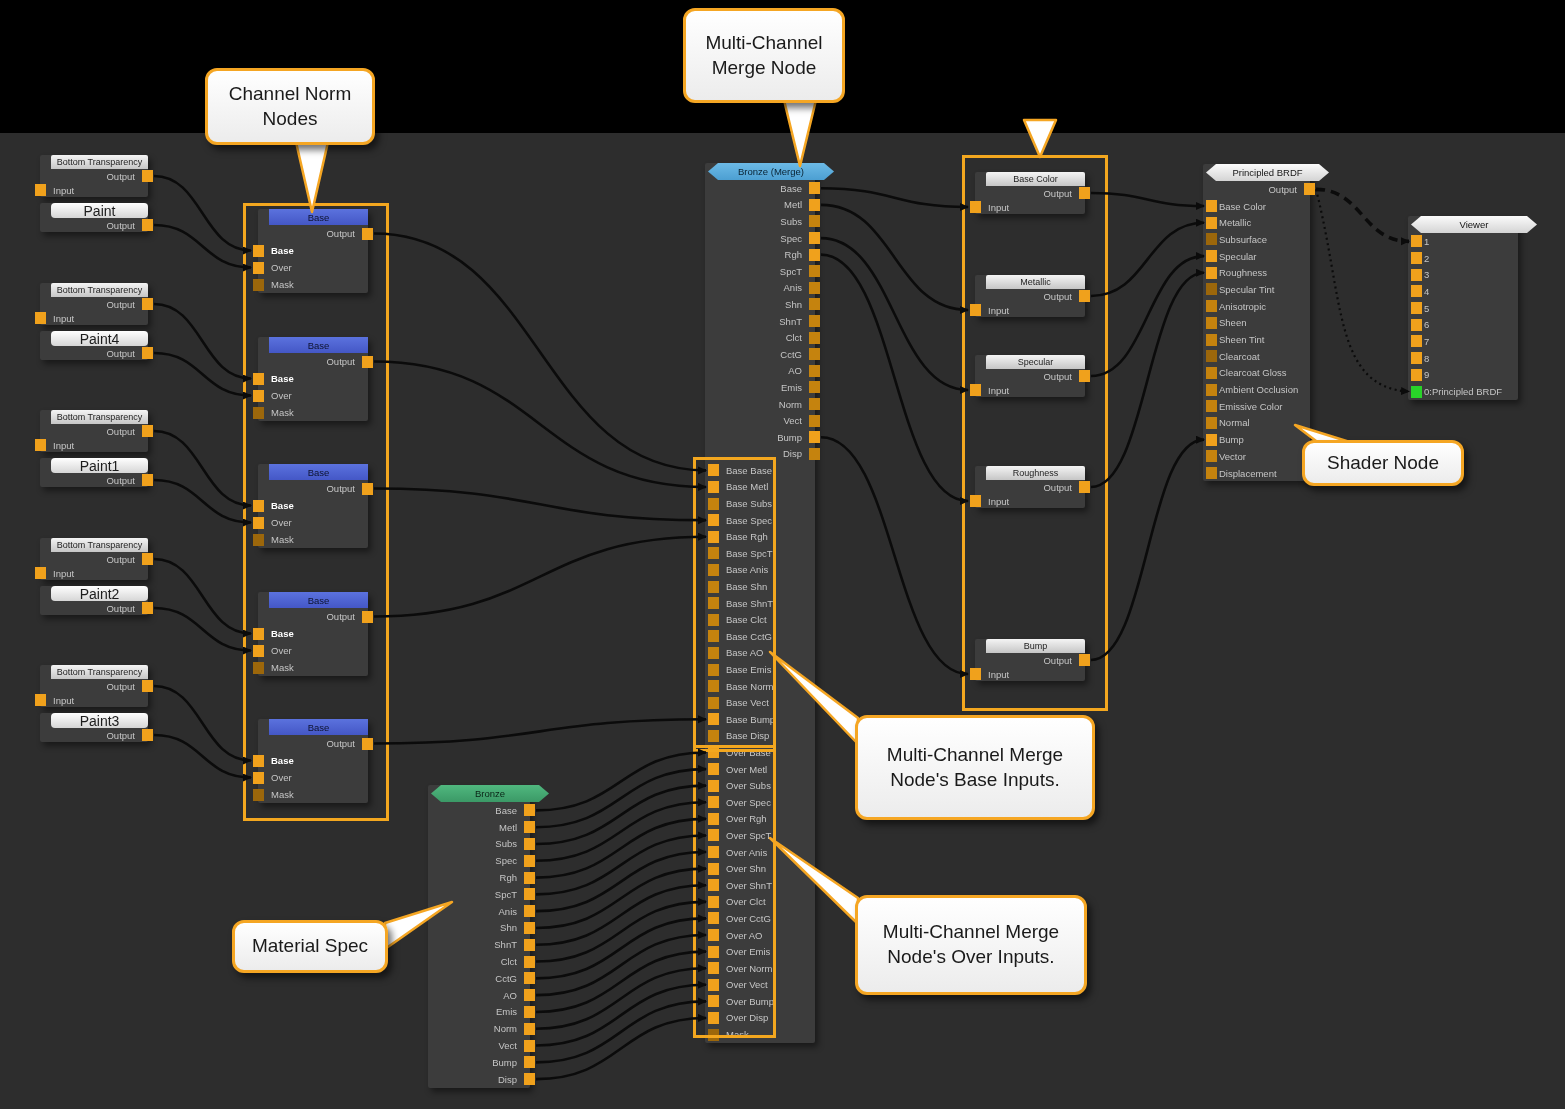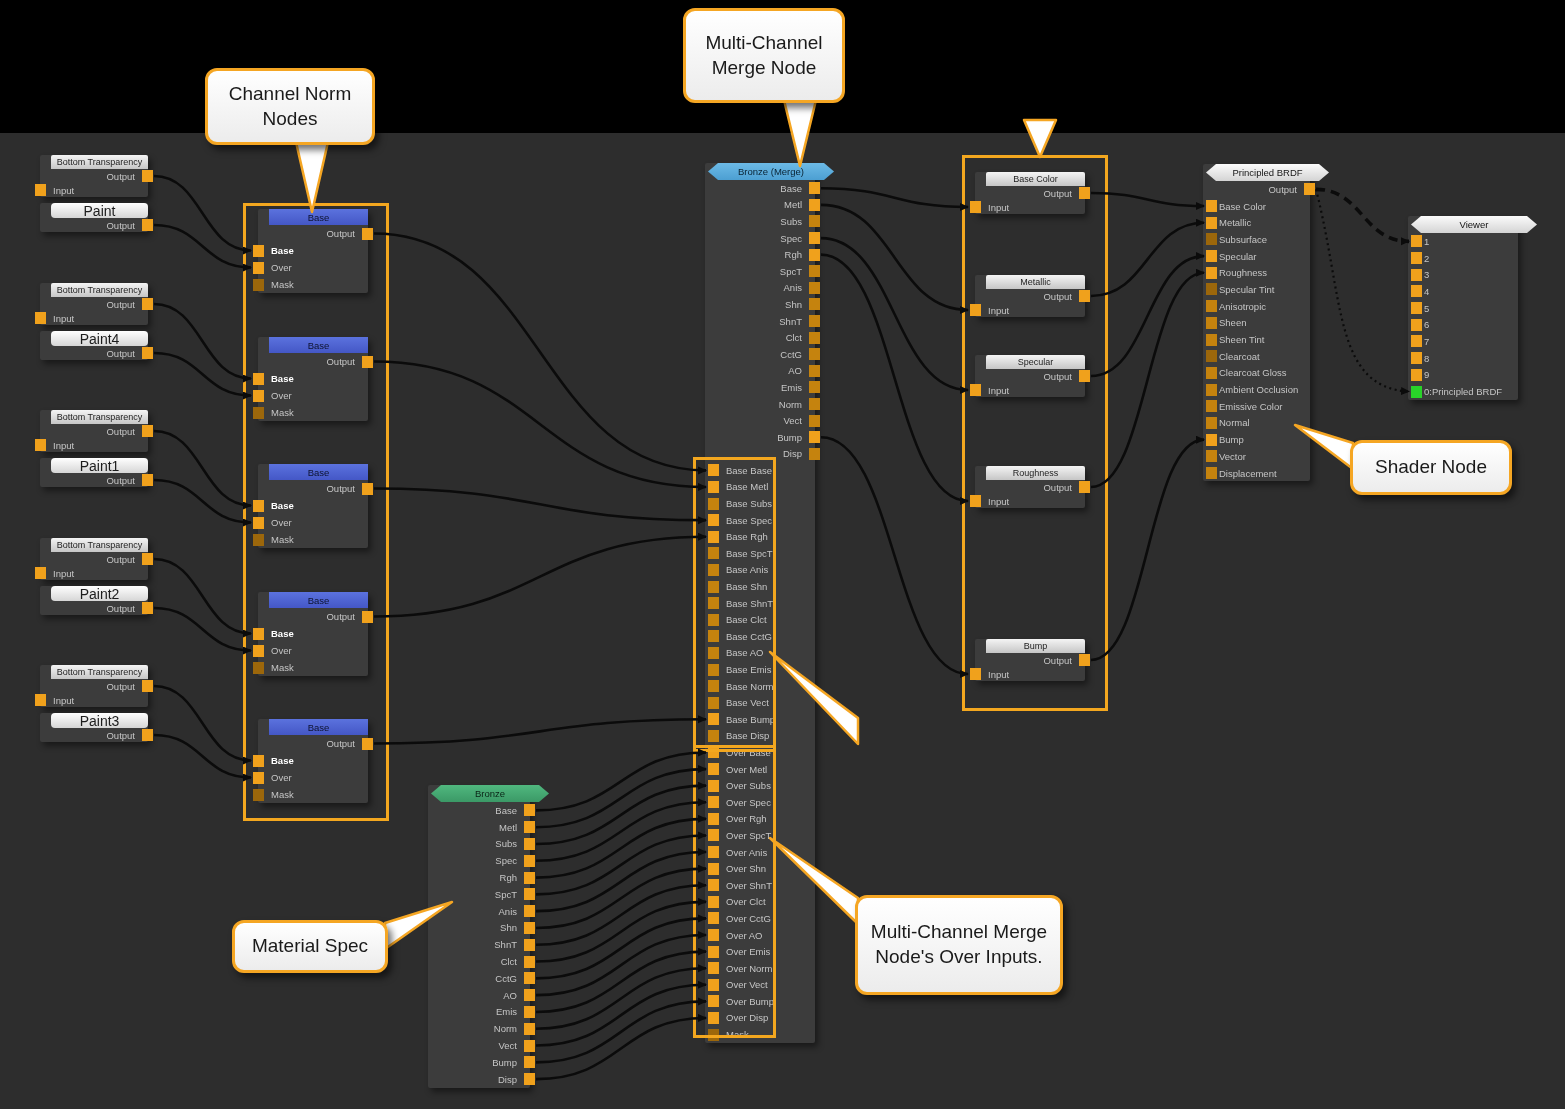--- a/index.html
+++ b/index.html
@@ -807,22 +807,25 @@
       <polygon points="858,718 858,744 770,652" class="tail"></polygon>
       <polygon points="858,898 858,924 770,838" class="tail"></polygon>
     </svg>
 
   <div class="callout" style="left:205px;top:68px;width:170px;height:77px">
       <span>Channel Norm Nodes</span>
     </div>
   <div class="callout" style="left:683px;top:8px;width:162px;height:95px">
       <span>Multi-Channel Merge Node</span>
     </div>
-  <div class="callout" style="left:1350px;top:440px;width:162px;height:55px">
+  <div class="callout" style="left:1302px;top:440px;width:162px;height:46px">
       <span>Shader Node</span>
     </div>
   <div class="callout" style="left:232px;top:920px;width:156px;height:53px">
       <span>Material Spec</span>
     </div>
-  <div class="callout" style="left:855px;top:895px;width:208px;height:100px">
+  <div class="callout" style="left:855px;top:715px;width:240px;height:105px">
+      <span>Multi-Channel Merge Node's Base Inputs.</span>
+    </div>
+  <div class="callout" style="left:855px;top:895px;width:232px;height:100px">
       <span>Multi-Channel Merge Node's Over Inputs.</span>
     </div>
 </div>
 
 </body></html>

